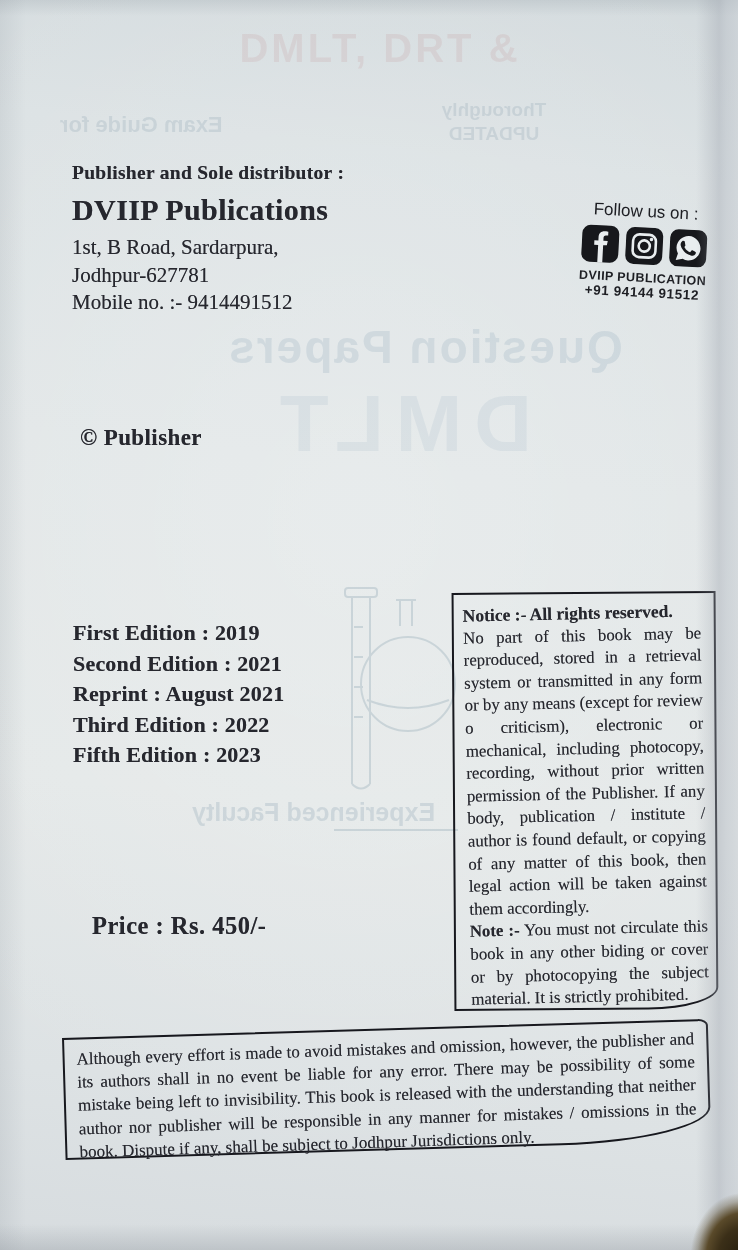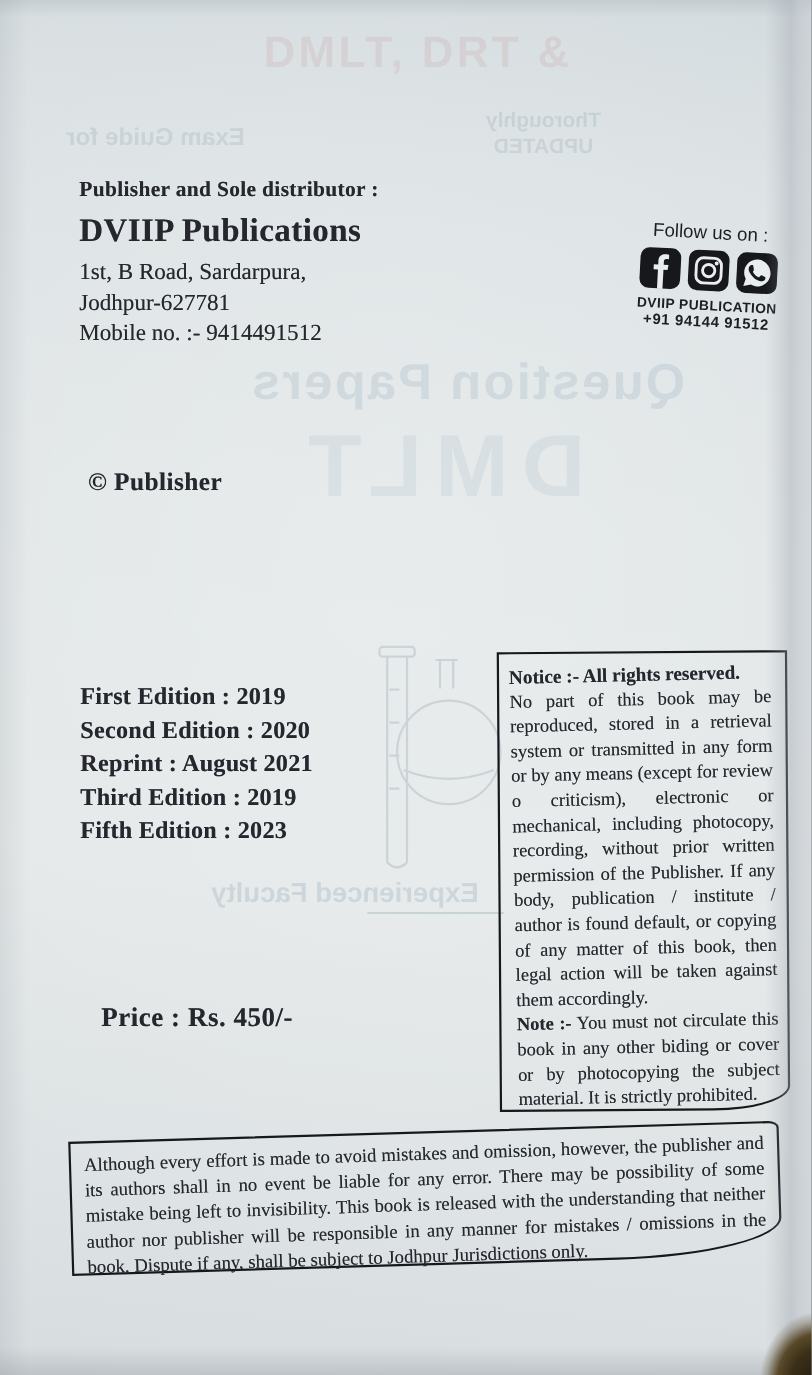--- a/index.html
+++ b/index.html
@@ -112,23 +112,23 @@
       </svg>
     </div>
     <div class="follow-name">DVIIP PUBLICATION</div>
     <div class="follow-phone">+91 94144 91512</div>
   </div>
 
   <div class="abs copyright ink">© Publisher</div>
 
   <div class="abs editions ink">
       <div class="edition-line">First Edition : 2019</div>
-      <div class="edition-line">Second Edition : 2020</div>
+      <div class="edition-line">Second Edition : 2021</div>
       <div class="edition-line">Reprint : August 2021</div>
-      <div class="edition-line">Third Edition : 2019</div>
+      <div class="edition-line">Third Edition : 2022</div>
       <div class="edition-line">Fifth Edition : 2023</div>
     </div>
 
   <div class="abs price ink">Price : Rs. 450/-</div>
 
   <div class="abs notice-box">
     <div class="notice-inner ink">
       <span class="notice-head" style="display: block;">Notice :- All rights reserved.</span>
       <span>No part of this book may be reproduced, stored in a retrieval system or transmitted in any form or by any means (except for review o criticism), electronic or mechanical, including photocopy, recording, without prior written permission of the Publisher. If any body, publication / institute / author is found default, or copying of any matter of this book, then legal action will be taken against them accordingly.</span>
       <br>

